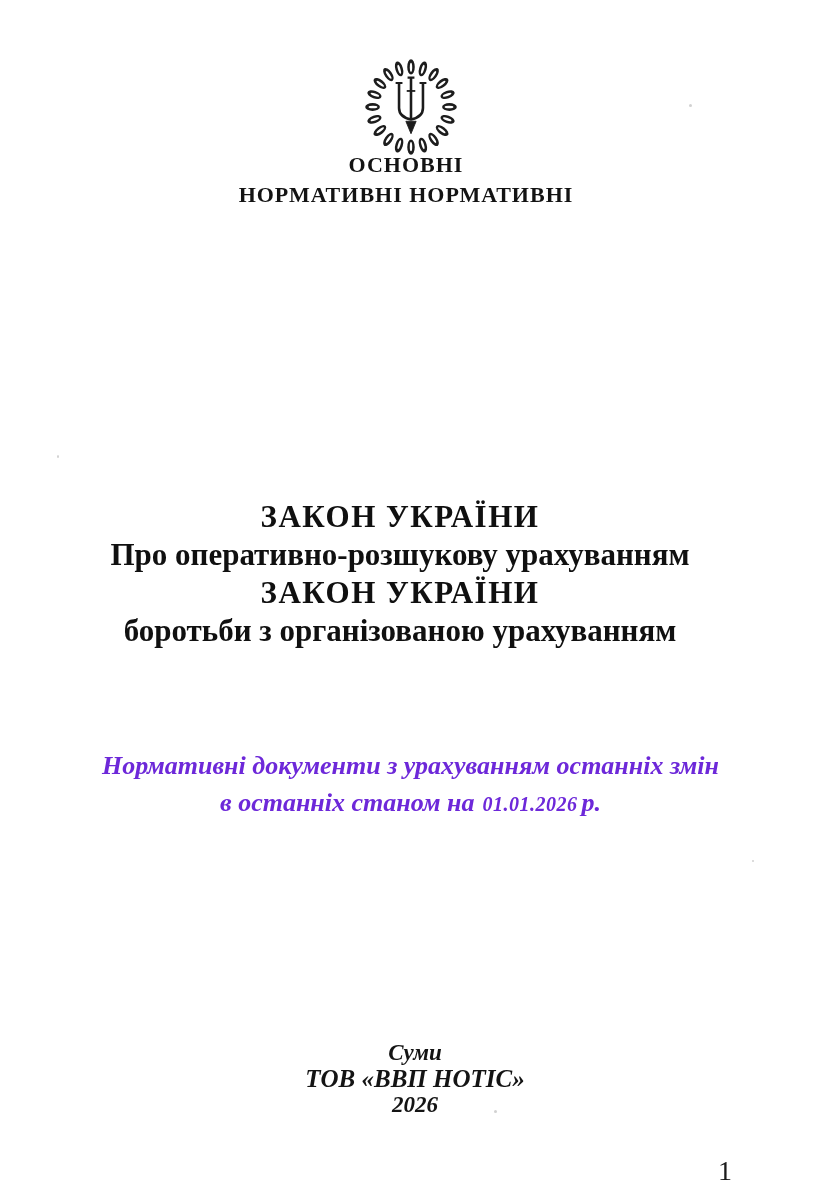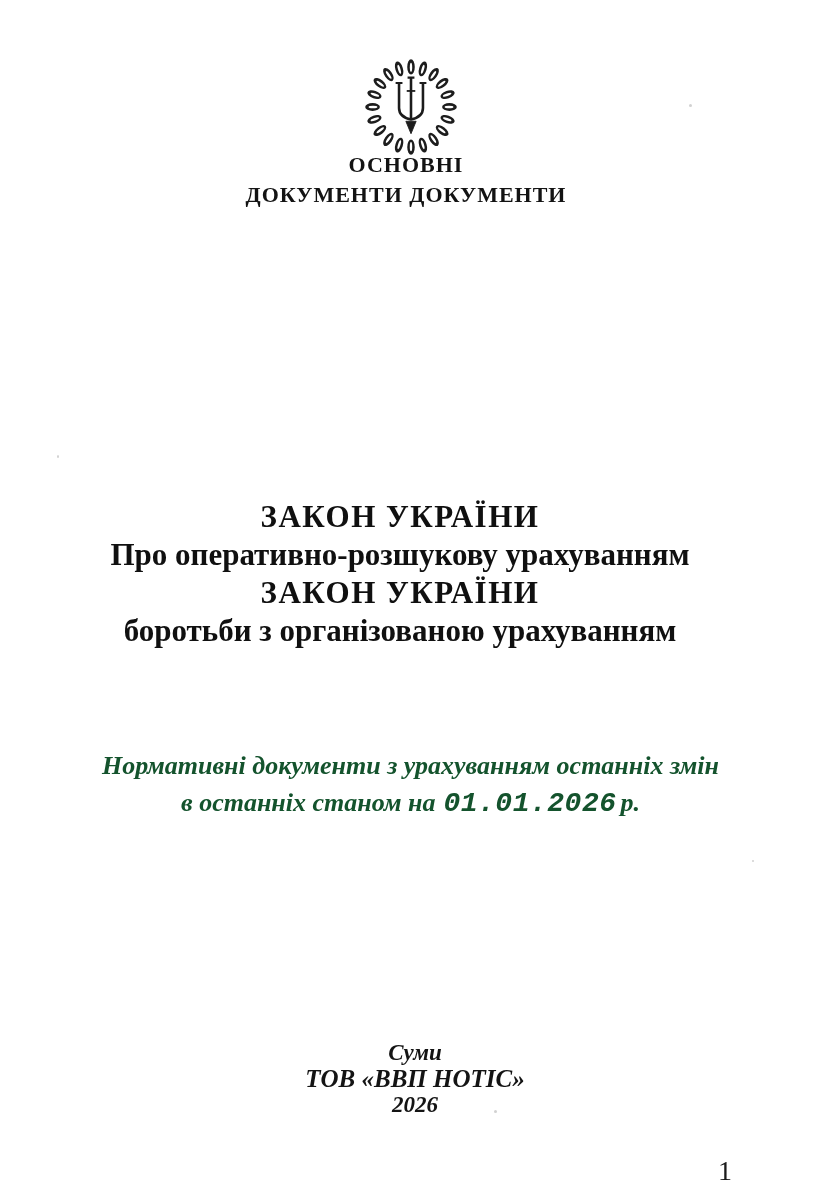--- a/index.html
+++ b/index.html
@@ -64,28 +64,27 @@
   .edition-note {
     position: absolute;
     top: 747px;
     left: 0;
     width: 821px;
     text-align: center;
     font-weight: bold;
     font-style: italic;
     font-size: 26px;
     line-height: 37px;
-    color: #14532d;
+    color: #6d28d9;
   }
   .edition-note .date {
-    font-size: 28px;
+    font-size: 20px;
     letter-spacing: 0.5px;
     padding-left: 8px;
     padding-right: 4px;
-    font-family: Liberation Mono, monospace;
   }
 
   
   .imprint {
     position: absolute;
     top: 1040px;
     left: 0;
     width: 830px;
     text-align: center;
     font-weight: bold;
@@ -158,21 +157,21 @@
         <path d="M55 22 V69"></path>
         <path d="M37 28 H45 M51 22 H59 M65 28 H73" stroke-width="2.4"></path>
         <path d="M50 37 H60" stroke-width="2"></path>
         <path d="M49 71 L55 85 L61 71 Z" fill="#1c1c1c" stroke-width="1"></path>
       </g>
     </svg>
   </div>
 
   <div class="series">
     <div>ОСНОВНІ</div>
-    <div>ДОКУМЕНТИ ДОКУМЕНТИ</div>
+    <div>НОРМАТИВНІ НОРМАТИВНІ</div>
   </div>
 
   <div class="main-title">
     <div class="t-caps">ЗАКОН УКРАЇНИ</div>
     <div>Про оперативно-розшукову урахуванням</div>
     <div class="t-caps">ЗАКОН УКРАЇНИ</div>
     <div>боротьби з організованою урахуванням</div>
   </div>
 
   <div class="edition-note">

